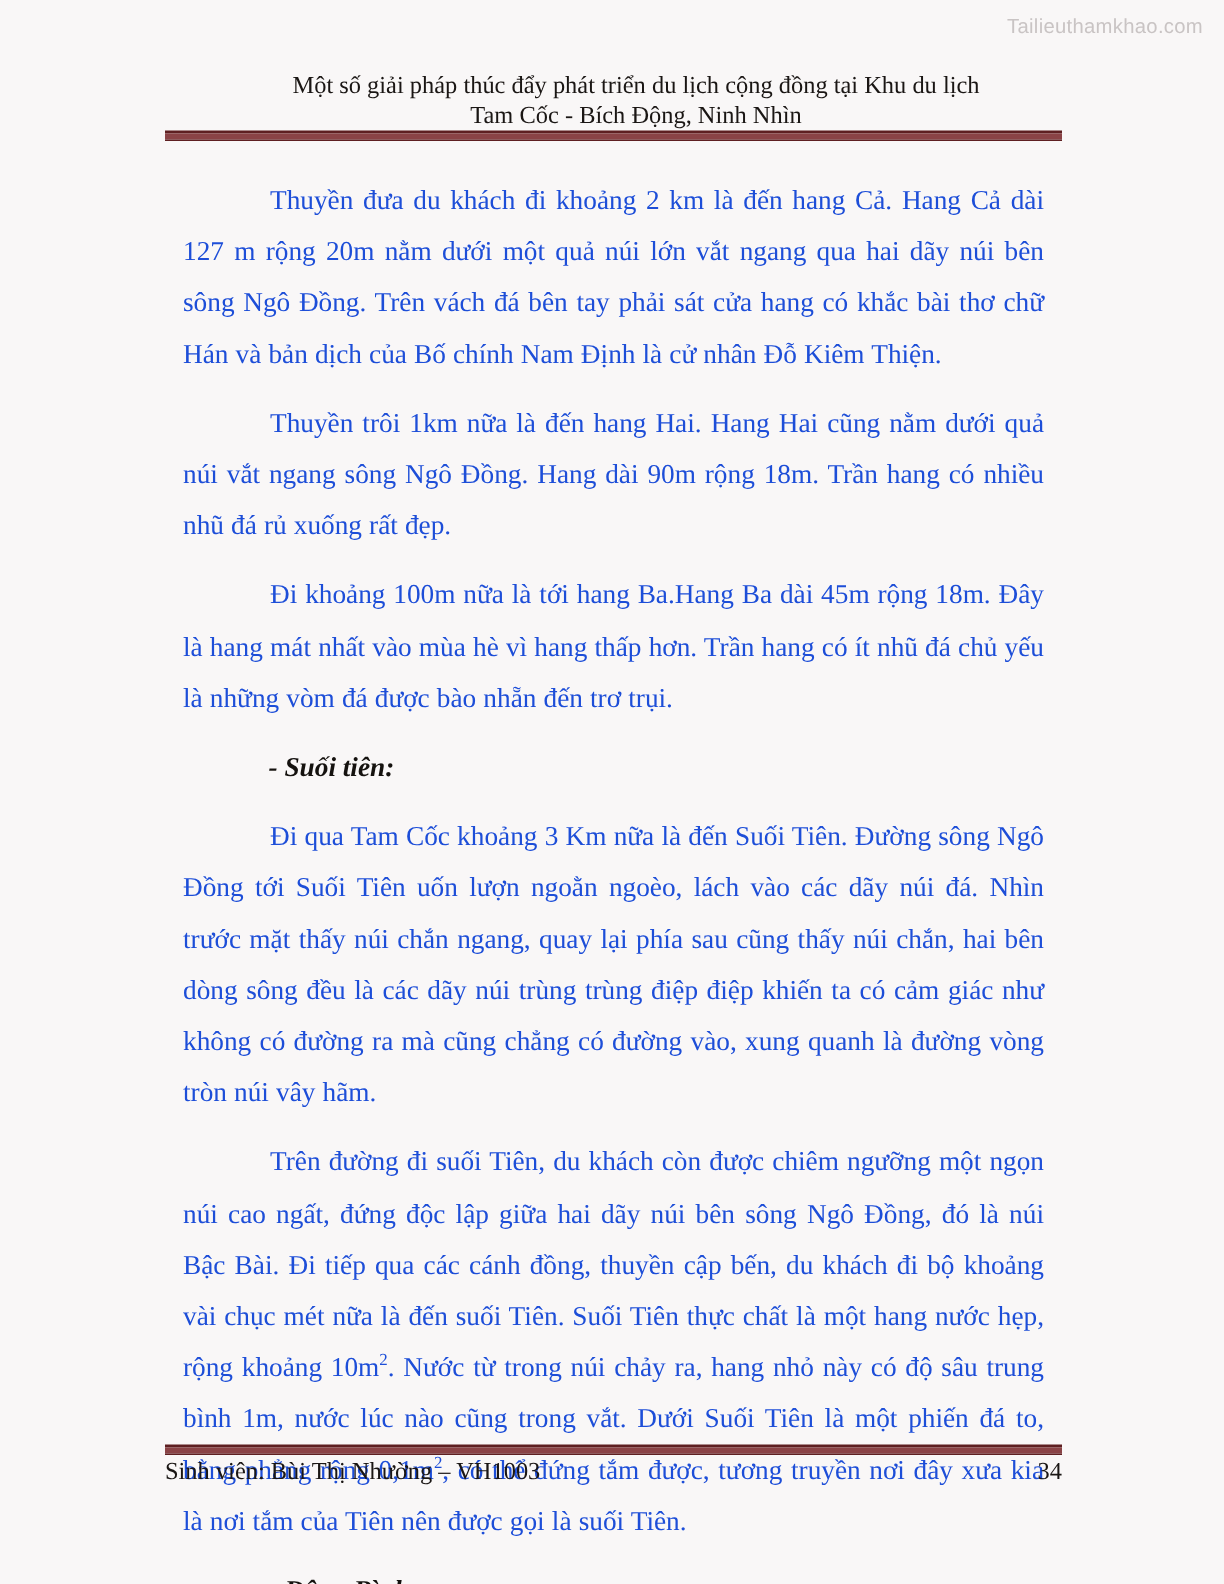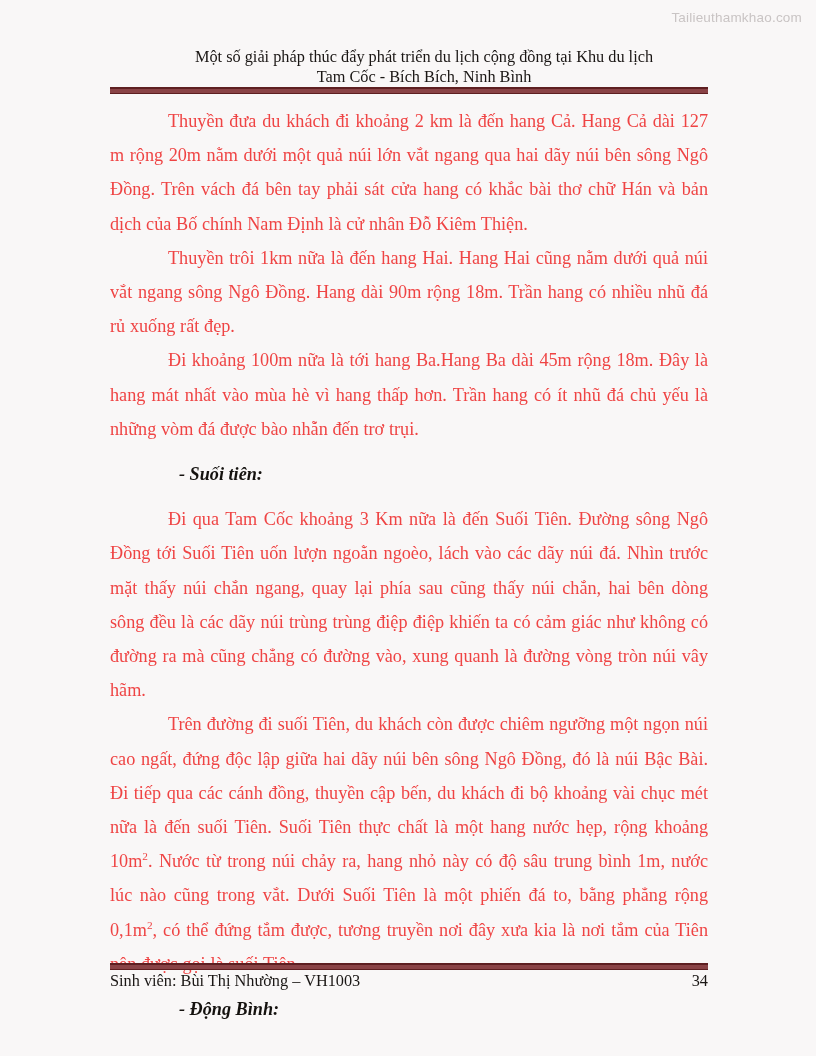--- a/index.html
+++ b/index.html
@@ -80,27 +80,27 @@
   .rule-footer { top: 963px; }
 
   
   .content {
     position: absolute;
     top: 104px;
     left: 110px;
     width: 598px;
   }
   p.para {
-    margin: 0;
+    margin: 12px;
     font-size: 18.2px;
     line-height: 34.2px;
     text-align: justify;
     text-justify: inter-word;
     text-indent: 58px;
-    color: #ef4444;
+    color: #1d4ed8;
     word-spacing: 0.2px;
   }
   p.heading {
     margin: 11px;
     font-size: 18.2px;
     line-height: 34.2px;
     text-indent: 58px;
     font-weight: bold;
     font-style: italic;
     color: #15120f;
@@ -128,21 +128,21 @@
 </style>
 </head>
 <body>
 
 <div class="page">
 
   <div class="watermark">Tailieuthamkhao.com</div>
 
   <div class="header">
     <div class="header-line">Một số giải pháp thúc đẩy phát triển du lịch cộng đồng tại Khu du lịch</div>
-    <div class="header-line">Tam Cốc - Bích Bích, Ninh Bình</div>
+    <div class="header-line">Tam Cốc - Bích Động, Ninh Nhìn</div>
   </div>
 
   <div class="rule rule-header">
     <div class="rule-fill"></div>
   </div>
 
   <div class="content" id="content">
       <p class="para">Thuyền đưa du khách đi khoảng 2 km là đến hang Cả. Hang Cả dài 127 m rộng 20m nằm dưới một quả núi lớn vắt ngang qua hai dãy núi bên sông Ngô Đồng. Trên vách đá bên tay phải sát cửa hang có khắc bài thơ chữ Hán và bản dịch của Bố chính Nam Định là cử nhân Đỗ Kiêm Thiện.</p>
       <p class="para">Thuyền trôi 1km nữa là đến hang Hai. Hang Hai cũng nằm dưới quả núi vắt ngang sông Ngô Đồng. Hang dài 90m rộng 18m. Trần hang có nhiều nhũ đá rủ xuống rất đẹp.</p>
       <p class="para">Đi khoảng 100m nữa là tới hang Ba.Hang Ba dài 45m rộng 18m. Đây là hang mát nhất vào mùa hè vì hang thấp hơn. Trần hang có ít nhũ đá chủ yếu là những vòm đá được bào nhẵn đến trơ trụi.</p>

